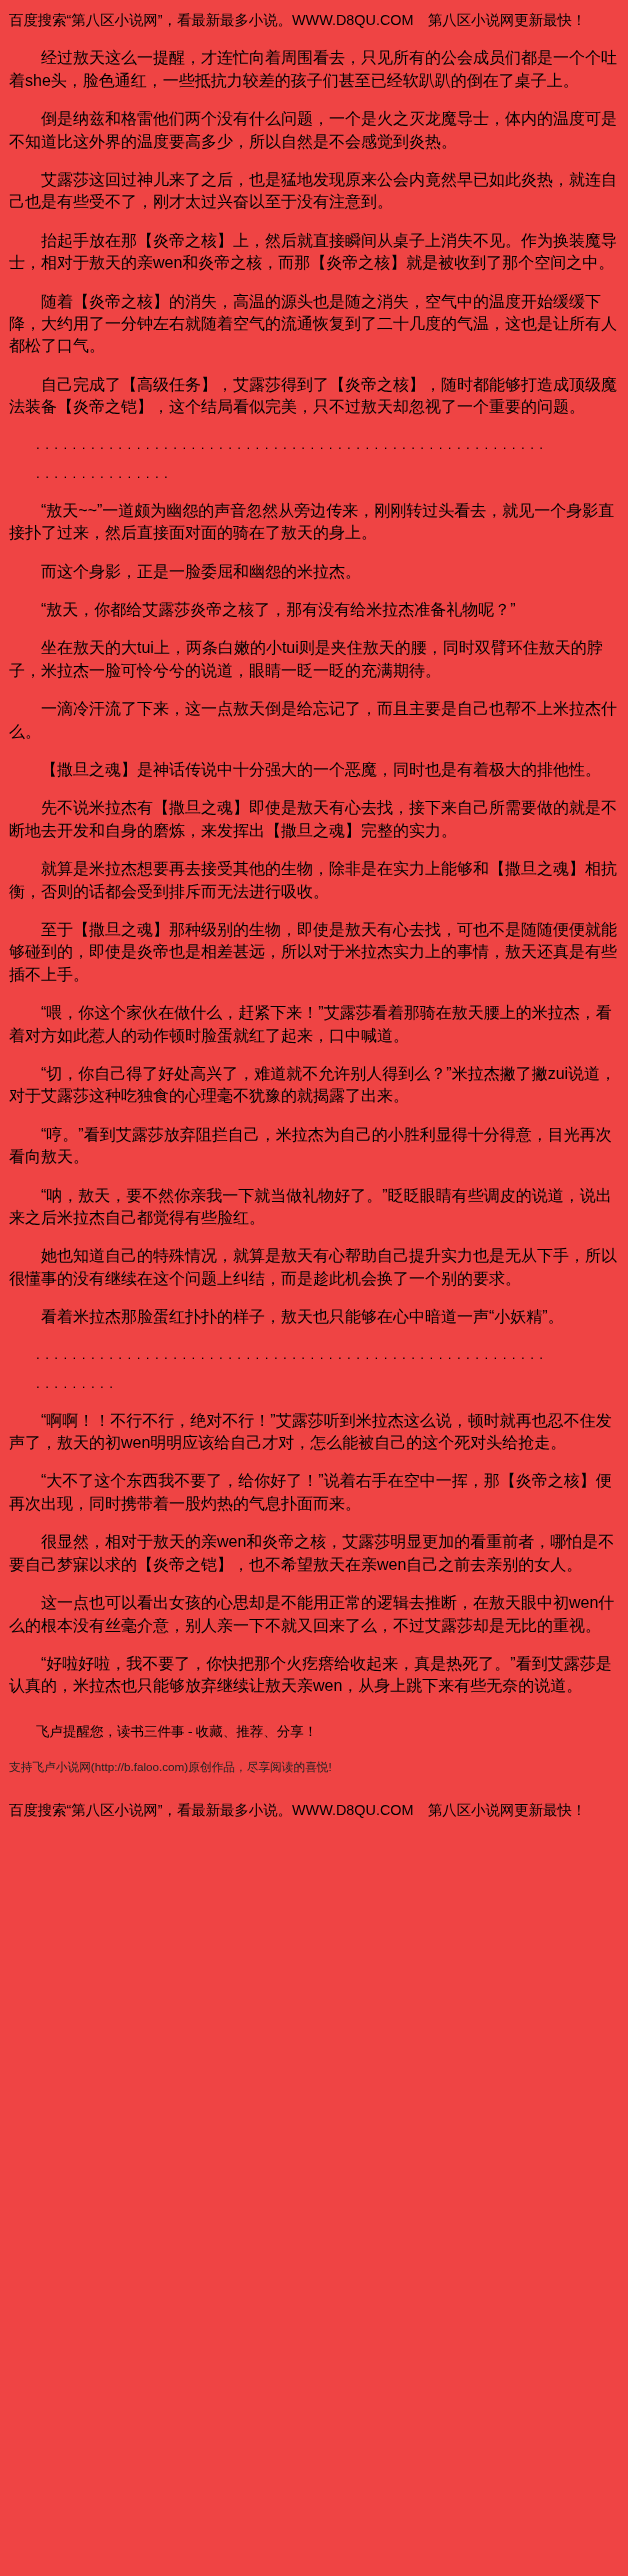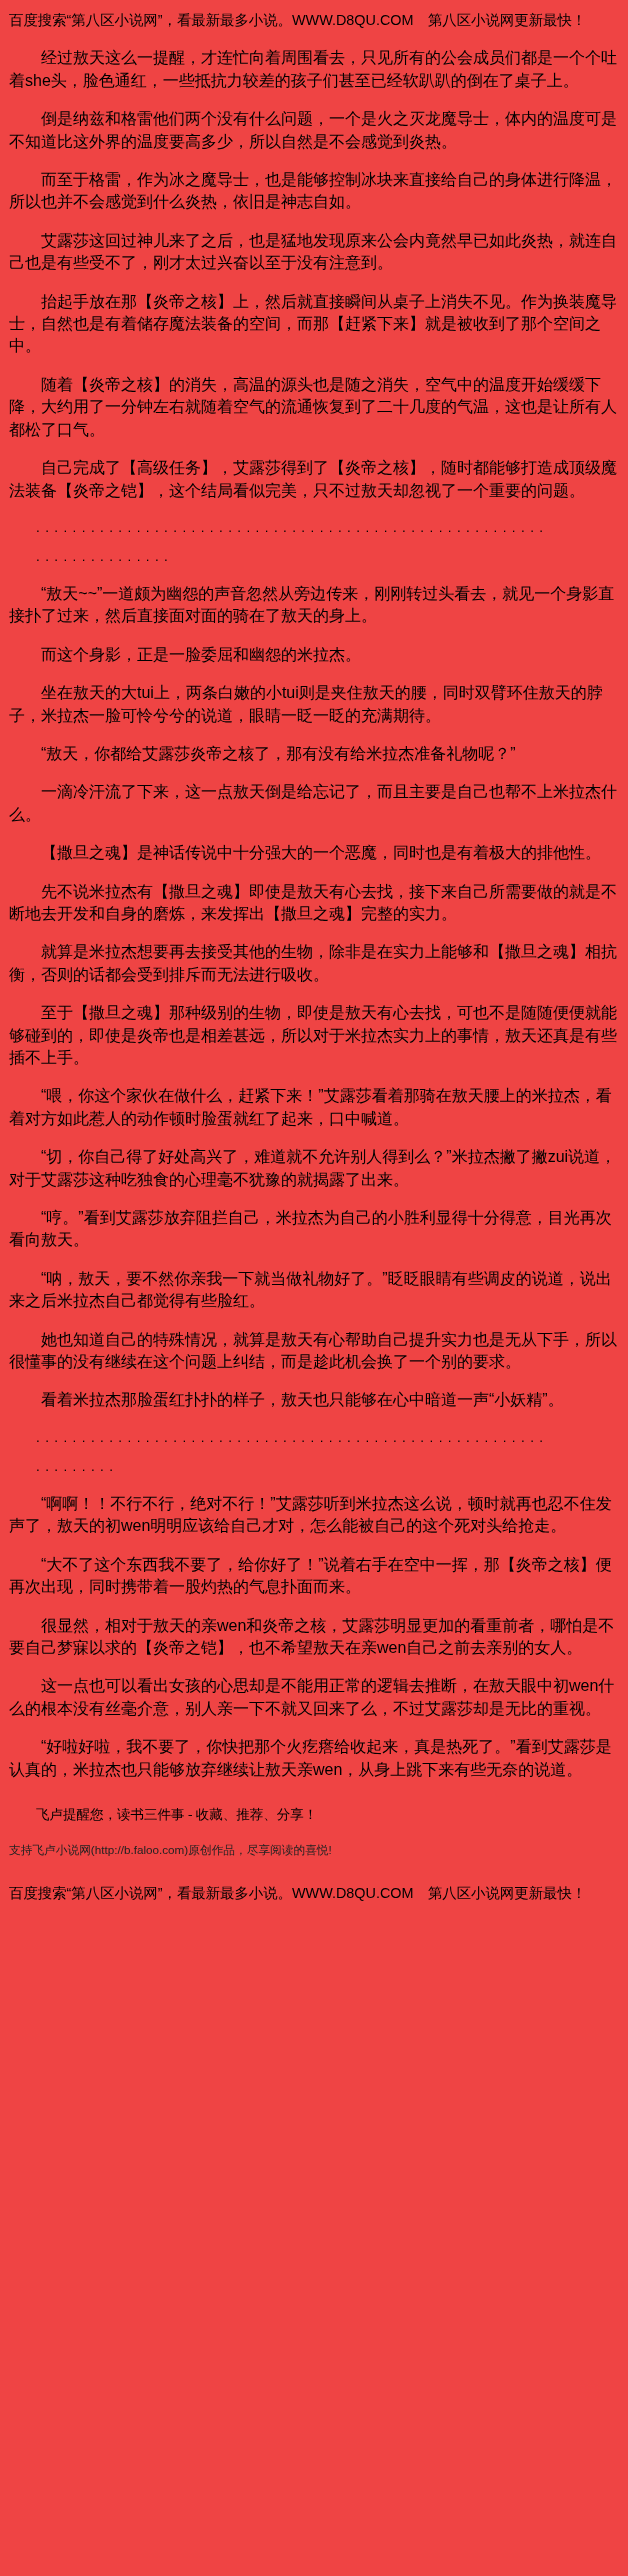--- a/index.html
+++ b/index.html
@@ -65,35 +65,34 @@
 </style>
 </head>
 <body>
 
 <div class="page">
 
   <p class="promo top">百度搜索“第八区小说网”，看最新最多小说。WWW.D8QU.COM　第八区小说网更新最快！</p>
 
   <p class="para">经过敖天这么一提醒，才连忙向着周围看去，只见所有的公会成员们都是一个个吐着she头，脸色通红，一些抵抗力较差的孩子们甚至已经软趴趴的倒在了桌子上。</p>
   <p class="para">倒是纳兹和格雷他们两个没有什么问题，一个是火之灭龙魔导士，体内的温度可是不知道比这外界的温度要高多少，所以自然是不会感觉到炎热。</p>
-  <p class="para">而至于格雷，作为冰之魔导士，也是能够控制冰块来直接给自己的身体进行降温，所以也并不会感觉到什么炎热，依旧是神志自如。</p>
   <p class="para">艾露莎这回过神儿来了之后，也是猛地发现原来公会内竟然早已如此炎热，就连自己也是有些受不了，刚才太过兴奋以至于没有注意到。</p>
-  <p class="para">抬起手放在那【炎帝之核】上，然后就直接瞬间从桌子上消失不见。作为换装魔导士，自然也是有着储存魔法装备的空间，而那【赶紧下来】就是被收到了那个空间之中。</p>
+  <p class="para">抬起手放在那【炎帝之核】上，然后就直接瞬间从桌子上消失不见。作为换装魔导士，相对于敖天的亲wen和炎帝之核，而那【炎帝之核】就是被收到了那个空间之中。</p>
   <p class="para">随着【炎帝之核】的消失，高温的源头也是随之消失，空气中的温度开始缓缓下降，大约用了一分钟左右就随着空气的流通恢复到了二十几度的气温，这也是让所有人都松了口气。</p>
   <p class="para">自己完成了【高级任务】，艾露莎得到了【炎帝之核】，随时都能够打造成顶级魔法装备【炎帝之铠】，这个结局看似完美，只不过敖天却忽视了一个重要的问题。</p>
 
   <div class="separator">
     <p>........................................................</p>
     <p>...............</p>
   </div>
 
   <p class="para">“敖天~~”一道颇为幽怨的声音忽然从旁边传来，刚刚转过头看去，就见一个身影直接扑了过来，然后直接面对面的骑在了敖天的身上。</p>
   <p class="para">而这个身影，正是一脸委屈和幽怨的米拉杰。</p>
+  <p class="para">“敖天，你都给艾露莎炎帝之核了，那有没有给米拉杰准备礼物呢？”</p>
   <p class="para">坐在敖天的大tui上，两条白嫩的小tui则是夹住敖天的腰，同时双臂环住敖天的脖子，米拉杰一脸可怜兮兮的说道，眼睛一眨一眨的充满期待。</p>
-  <p class="para">“敖天，你都给艾露莎炎帝之核了，那有没有给米拉杰准备礼物呢？”</p>
   <p class="para">一滴冷汗流了下来，这一点敖天倒是给忘记了，而且主要是自己也帮不上米拉杰什么。</p>
   <p class="para">【撒旦之魂】是神话传说中十分强大的一个恶魔，同时也是有着极大的排他性。</p>
   <p class="para">先不说米拉杰有【撒旦之魂】即使是敖天有心去找，接下来自己所需要做的就是不断地去开发和自身的磨炼，来发挥出【撒旦之魂】完整的实力。</p>
   <p class="para">就算是米拉杰想要再去接受其他的生物，除非是在实力上能够和【撒旦之魂】相抗衡，否则的话都会受到排斥而无法进行吸收。</p>
   <p class="para">至于【撒旦之魂】那种级别的生物，即使是敖天有心去找，可也不是随随便便就能够碰到的，即使是炎帝也是相差甚远，所以对于米拉杰实力上的事情，敖天还真是有些插不上手。</p>
   <p class="para">“喂，你这个家伙在做什么，赶紧下来！”艾露莎看着那骑在敖天腰上的米拉杰，看着对方如此惹人的动作顿时脸蛋就红了起来，口中喊道。</p>
   <p class="para">“切，你自己得了好处高兴了，难道就不允许别人得到么？”米拉杰撇了撇zui说道，对于艾露莎这种吃独食的心理毫不犹豫的就揭露了出来。</p>
   <p class="para">“哼。”看到艾露莎放弃阻拦自己，米拉杰为自己的小胜利显得十分得意，目光再次看向敖天。</p>
   <p class="para">“呐，敖天，要不然你亲我一下就当做礼物好了。”眨眨眼睛有些调皮的说道，说出来之后米拉杰自己都觉得有些脸红。</p>
   <p class="para">她也知道自己的特殊情况，就算是敖天有心帮助自己提升实力也是无从下手，所以很懂事的没有继续在这个问题上纠结，而是趁此机会换了一个别的要求。</p>

